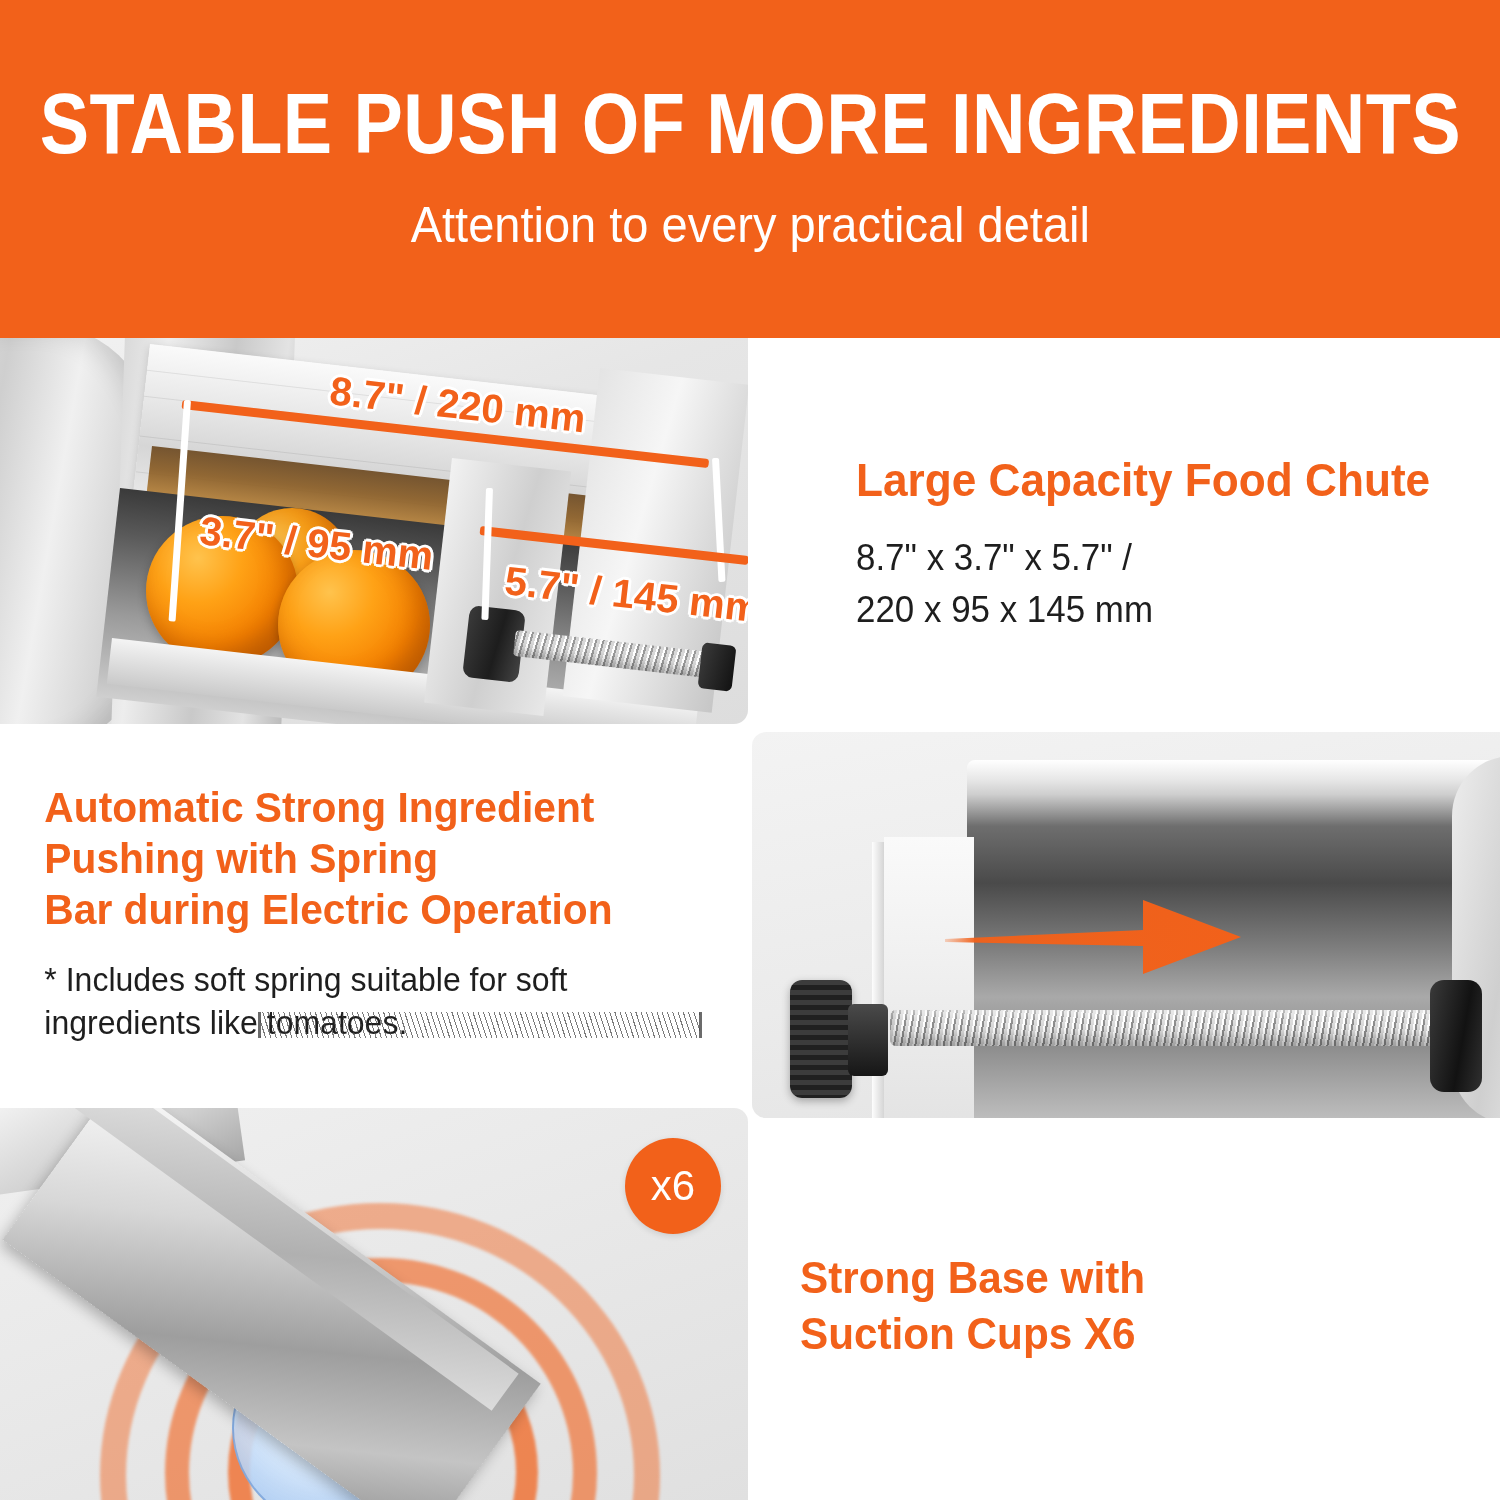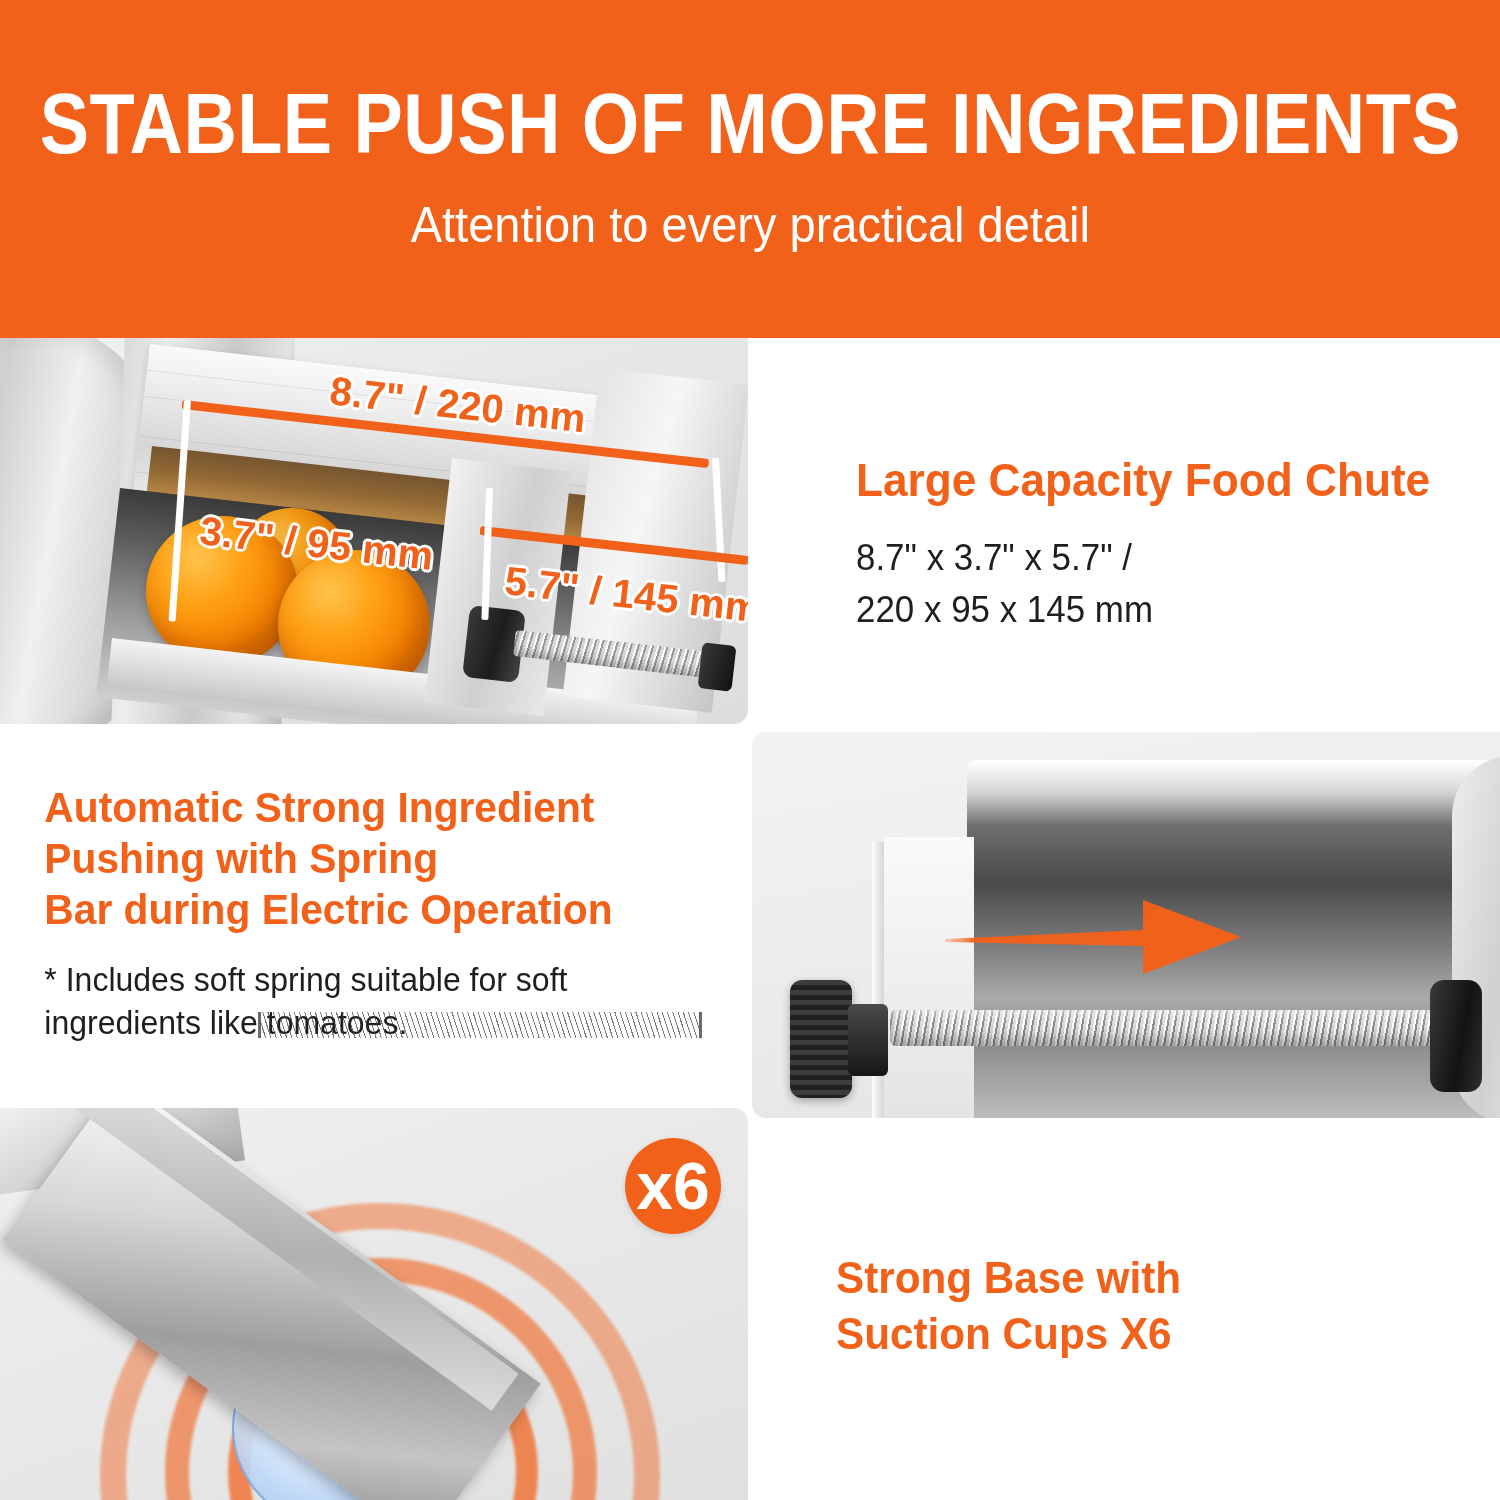--- a/index.html
+++ b/index.html
@@ -221,21 +221,21 @@
     transform:rotate(36deg); transform-origin:left top;
   }
   .base-arm{
     position:absolute; left:-10px; top:-20px; width:250px; height:90px;
     background:linear-gradient(160deg,#f4f4f4,#cfcfcf 60%,#a7a7a7);
     transform:rotate(-8deg);
   }
   .badge-x6{
     position:absolute; left:625px; top:30px; width:96px; height:96px;
     border-radius:50%; background:#F2611A;
-    color:#fff; font-size:66px; font-weight:bold;
+    color:#fff; font-size:42px; font-weight:normal;
     display:flex; align-items:center; justify-content:center;
     box-shadow:0 2px 6px rgba(0,0,0,.12);
   }
 
   
   .tb{ position:absolute; }
   #txt-chute{ left:856px; top:455px; width:660px; }
   #txt-chute .h{
     color:#F2611A; font-size:46px; font-weight:bold; line-height:1.1;
     transform:scaleX(.96); transform-origin:left center;
@@ -262,21 +262,21 @@
     position:absolute; left:260px; top:1012px; width:440px; height:26px;
     background:repeating-linear-gradient(72deg,
        rgba(60,60,60,.85) 0 1px, rgba(255,255,255,0) 1px 5px);
     opacity:.8;
     border-radius:2px;
   }
   .spring-edge{
     position:absolute; top:1012px; width:3px; height:26px; background:rgba(70,70,70,.8);
   }
 
-  #txt-base{ left:836px; top:1250px; width:620px; }
+  #txt-base{ left:800px; top:1250px; width:620px; }
   #txt-base .h{
     color:#F2611A; font-size:44px; font-weight:bold; line-height:1.28;
     transform:scaleX(.96); transform-origin:left center;
   }
   #txt-base .h span{ display:block; }
 </style>
 </head>
 <body>
 
 <div class="banner">

